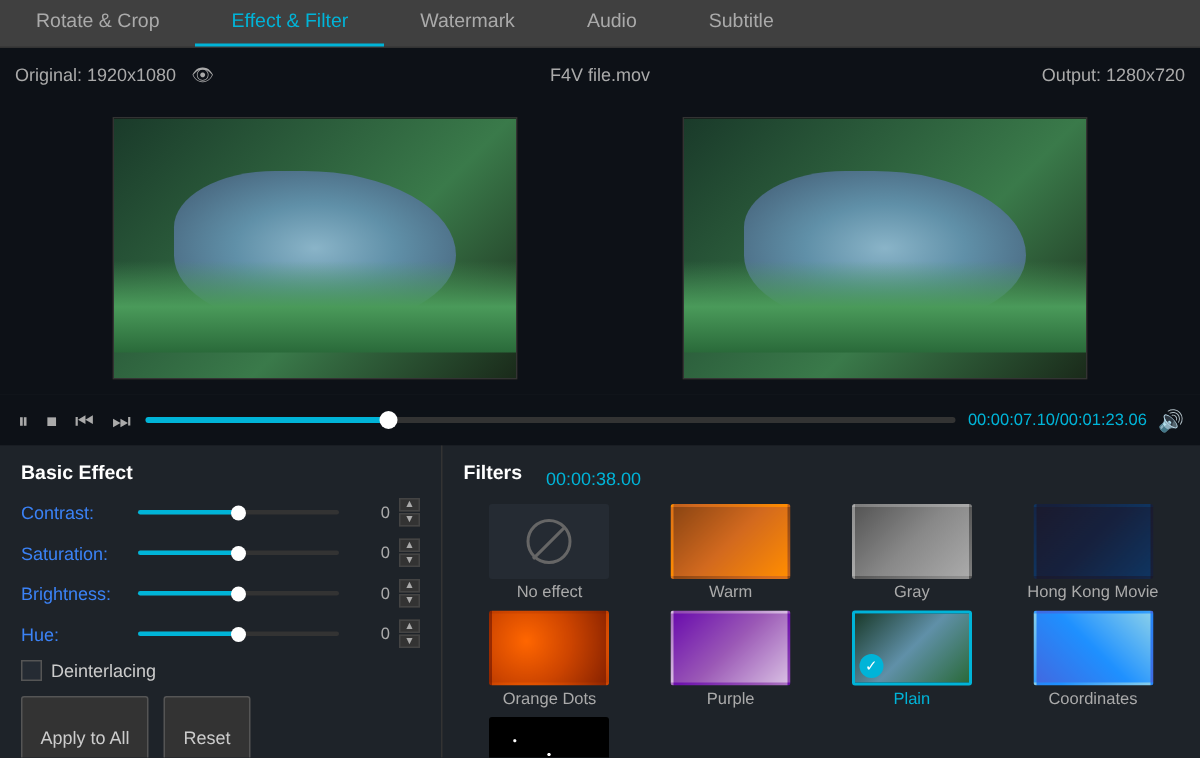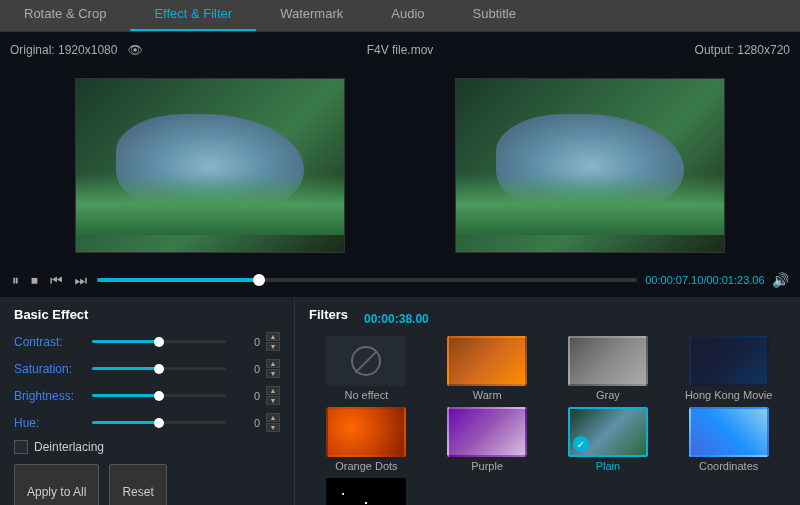--- a/index.html
+++ b/index.html
@@ -264,21 +264,20 @@
     .filters-title {
       color: #fff;
       font-size: 13px;
       font-weight: bold;
       margin-bottom: 8px;
     }
     .time-badge {
       color: #00b4d8;
       font-size: 12px;
       margin-bottom: 0;
-      font-weight: bold;
     }
     .filter-grid {
       display: grid;
       grid-template-columns: repeat(4, 1fr);
       gap: 6px;
     }
     .filter-item {
       display: flex;
       flex-direction: column;
       align-items: center;

